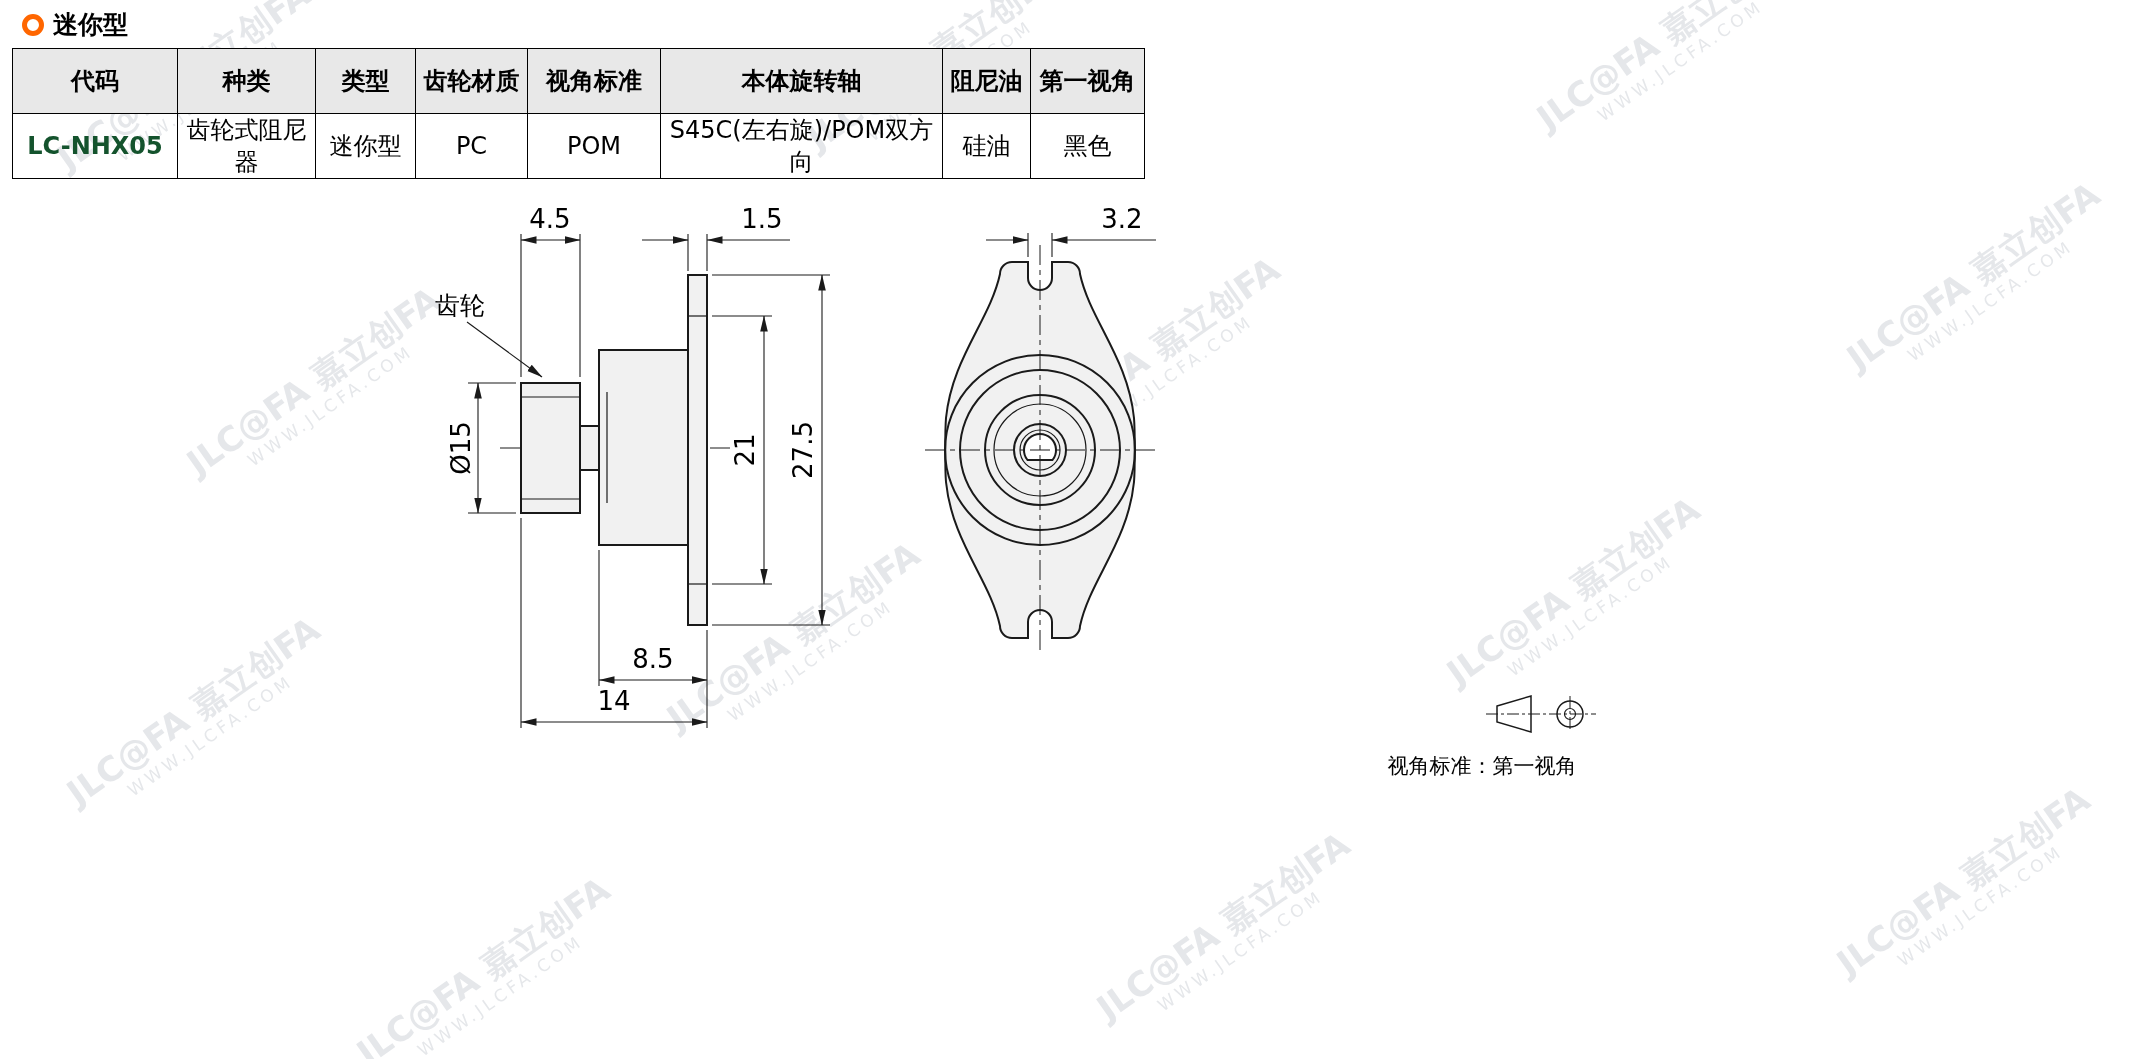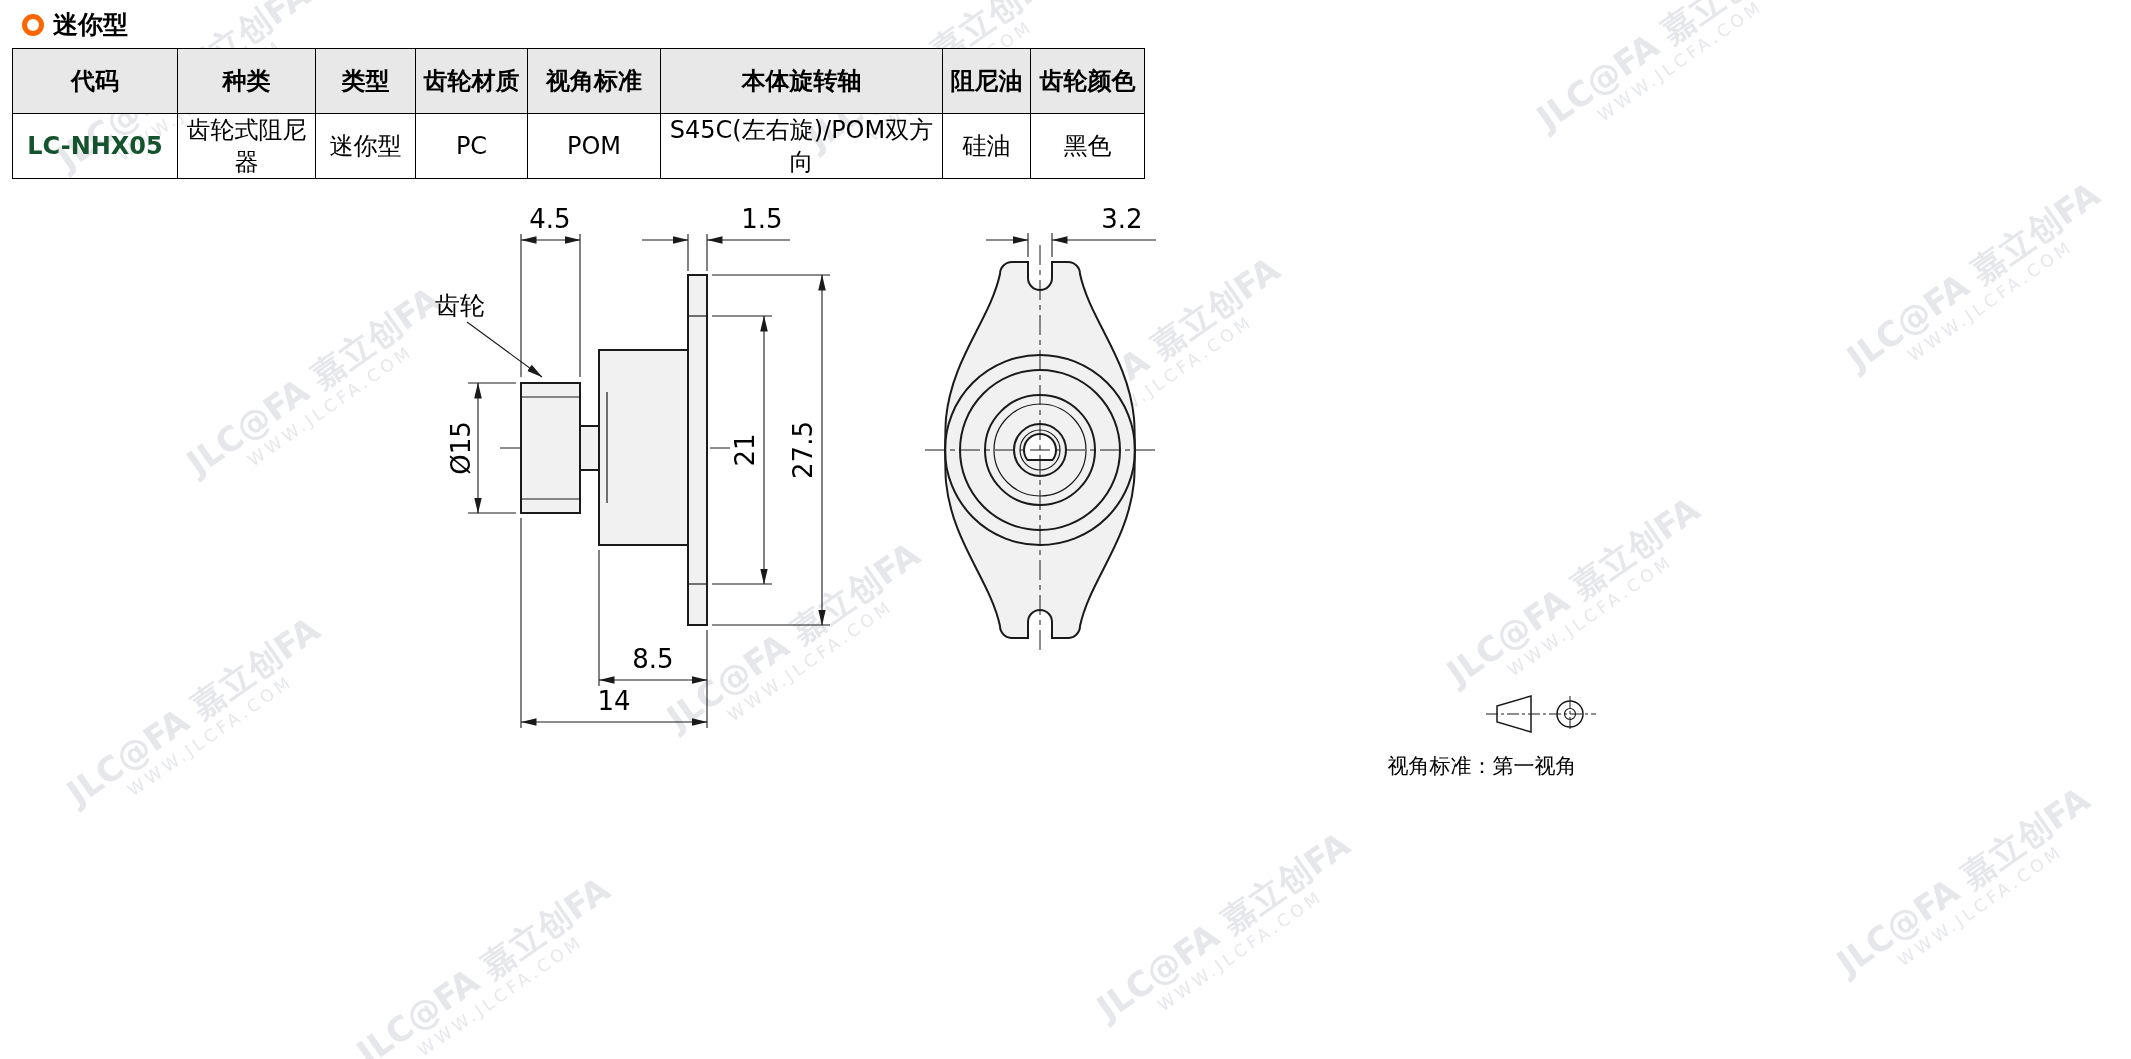--- a/index.html
+++ b/index.html
@@ -217,21 +217,21 @@
     </colgroup>
     <thead>
       <tr>
         <th>代码</th>
         <th>种类</th>
         <th>类型</th>
         <th>齿轮材质</th>
         <th>视角标准</th>
         <th>本体旋转轴</th>
         <th>阻尼油</th>
-        <th>齿轮颜色</th>
+        <th>第一视角</th>
       </tr>
     </thead>
     <tbody>
       <tr>
         <td class="code">LC-NHX05</td>
         <td>齿轮式阻尼器</td>
         <td>迷你型</td>
         <td>PC</td>
         <td>POM</td>
         <td>S45C(左右旋)/POM双方向</td>

